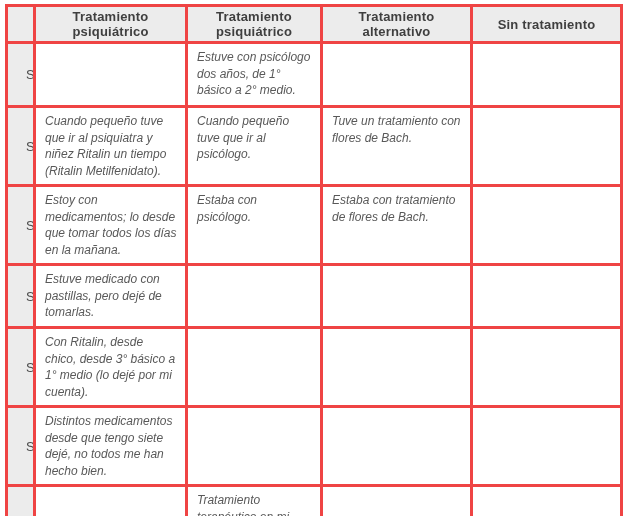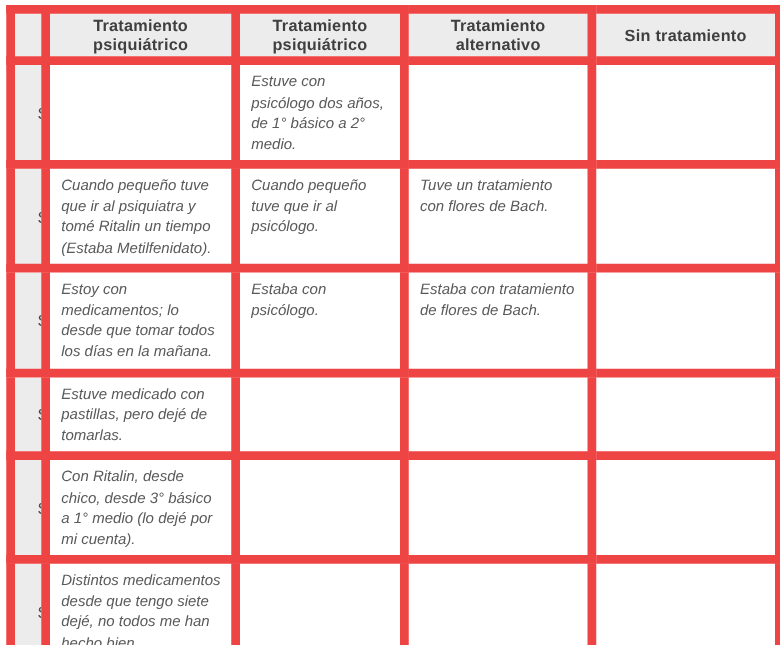--- a/index.html
+++ b/index.html
@@ -21,21 +21,21 @@
     width: 615px;
     border: 2px solid #666666;
   }
   table.tx col.c-label { width: 28px; }
   table.tx col.c-1 { width: 152px; }
   table.tx col.c-2 { width: 135px; }
   table.tx col.c-3 { width: 150px; }
   table.tx col.c-4 { width: 150px; }
 
   table.tx th, table.tx td {
-    border: 7px solid #ef4444;
+    border: 3px solid #ef4444;
     box-sizing: border-box;
     overflow: hidden;
     margin-top: 40px;
   }
   th.hdr {
     background: #ececec;
     color: #3f3f3f;
     font-size: 13px;
     font-weight: bold;
     text-align: center;
@@ -100,21 +100,21 @@
     <tbody>
       <tr class="r-s1">
         <td class="rowlabel"><span>S</span><span class="subnum">1</span></td>
         <td class="cell"></td>
         <td class="cell">Estuve con psicólogo dos años, de 1° básico a 2° medio.</td>
         <td class="cell"></td>
         <td class="cell"></td>
       </tr>
       <tr class="r-s2">
         <td class="rowlabel"><span>S</span><span class="subnum">2</span></td>
-        <td class="cell">Cuando pequeño tuve que ir al psiquiatra y tomé Ritalin un tiempo (Estaba Metilfenidato).</td>
+        <td class="cell">Cuando pequeño tuve que ir al psiquiatra y niñez Ritalin un tiempo (Ritalin Metilfenidato).</td>
         <td class="cell">Cuando pequeño tuve que ir al psicólogo.</td>
         <td class="cell">Tuve un tratamiento con flores de Bach.</td>
         <td class="cell"></td>
       </tr>
       <tr class="r-s3">
         <td class="rowlabel"><span>S</span><span class="subnum">3</span></td>
         <td class="cell">Estoy con medicamentos; lo desde que tomar todos los días en la mañana.</td>
         <td class="cell">Estaba con psicólogo.</td>
         <td class="cell">Estaba con tratamiento de flores de Bach.</td>
         <td class="cell"></td>

